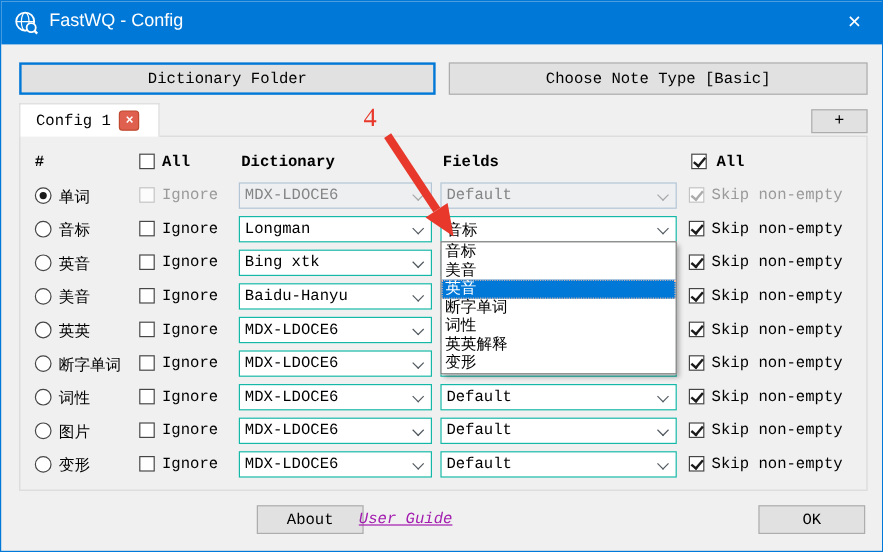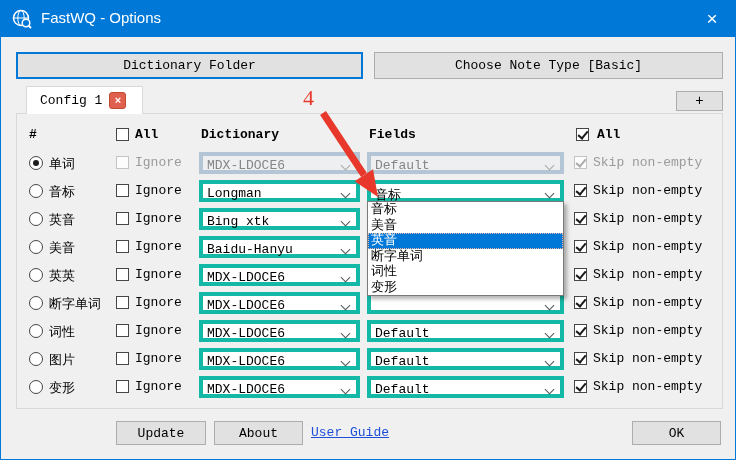--- a/index.html
+++ b/index.html
@@ -19,24 +19,24 @@
   
   .btn { position:absolute; background:#e1e1e1; border:1px solid #adadad;
          display:flex; align-items:center; justify-content:center; font-size:13px; }
   .btn-dictfolder { left:15px; top:51px; width:347px; height:27px; border:2px solid #0078d7; }
   .btn-notetype  { left:373px; top:51px; width:349px; height:27px; }
   .btn-plus      { left:675px; top:90px; width:47px; height:20px; font-size:14px; }
   .btn-settings  { left:15px;  top:420px; width:90px; height:24px; }
   .btn-update    { left:115px; top:420px; width:90px; height:24px; }
   .btn-about     { left:213px; top:420px; width:89px; height:24px; }
   .btn-ok        { left:631px; top:420px; width:89px; height:24px;justify-content:center; }
-  .link { position:absolute; left:310px; top:424px; color:#1d4ed8; text-decoration:underline; cursor:pointer; }
-
-  
-  .tab { position:absolute; left:25px; top:85px; width:117px; height:28px; background:#fff;
+  .link { position:absolute; left:298px; top:424px; color:#a21caf; text-decoration:underline; cursor:pointer;font-style:italic; }
+
+  
+  .tab { position:absolute; left:15px; top:85px; width:117px; height:28px; background:#fff;
          border:1px solid #d9d9d9; border-bottom:none; display:flex; align-items:center;
          padding-left:13px; gap:7px; z-index:2; }
   .tab-close { width:17px; height:17px; background:#e0604f; border:1px solid #c0492f; border-radius:3px;
                color:#fff; font:bold 11px "Liberation Sans",sans-serif; text-align:center; line-height:15px; }
 
   
   .panel { position:absolute; left:15px; top:112px; width:707px; height:296px;
            border:1px solid #d9d9d9; background:#f0f0f0; }
   .hdr { position:absolute; top:12px; height:18px; left:0; right:0; font-weight:700; }
   .hdr .h-num  { position:absolute; left:12px; top:1px; }
@@ -61,21 +61,21 @@
   .cb.dis { border-color:#c3c3c3; background:#fcfcfc; }
   .cb.dis::after { border-color:#ababab; }
   .cb-ignore { left:99px; top:4px; }
   .cb-skip   { left:557px; top:4px; }
   .cb-hdr-l  { position:absolute; left:99px; top:2px; }
   .cb-hdr-r  { position:absolute; left:559px; top:2px; }
   .lbl-ignore { position:absolute; left:118px; top:3px; }
   .lbl-skip   { position:absolute; left:576px; top:3px; white-space:nowrap; }
   .lbl.dis, .rlabel.dis { color:#9a9a9a; }
 
-  .combo { position:absolute; top:0; height:22px; background:#fff; border:4px solid #14b8a6; }
+  .combo { position:absolute; top:0; height:22px; background:#fff; border:1px solid #14b8a6; }
   .combo .cval { position:absolute; left:4px; top:2px; right:20px; white-space:nowrap; overflow:hidden; }
   .combo .chev { position:absolute; right:7px; top:6px; width:7px; height:7px;
                  border-right:1px solid #50585f; border-bottom:1px solid #50585f; transform:rotate(45deg); }
   .combo-dict { left:182px; width:161px; }
   .combo-flds { left:350px; width:197px; }
   .combo.dis { background:#edeff1; border-color:#b4c6d6; }
   .combo.dis .cval { color:#858585; }
   .combo.dis .chev { border-color:#a8a8a8; }
 
   
@@ -96,21 +96,21 @@
 <div class="window">
 
   <div class="titlebar">
     <svg class="app-icon" viewBox="0 0 22 22">
       <circle cx="10" cy="10" r="7.5" fill="none" stroke="#fff" stroke-width="1.5"></circle>
       <ellipse cx="10" cy="10" rx="3.2" ry="7.5" fill="none" stroke="#fff" stroke-width="1"></ellipse>
       <line x1="2.5" y1="10" x2="17.5" y2="10" stroke="#fff" stroke-width="1"></line>
       <circle cx="15" cy="15" r="3.8" fill="#0078d7" stroke="#fff" stroke-width="1.5"></circle>
       <line x1="17.6" y1="17.6" x2="20" y2="20" stroke="#fff" stroke-width="2"></line>
     </svg>
-    <span class="title-text">FastWQ - Options</span>
+    <span class="title-text">FastWQ - Config</span>
     <span class="title-close">×</span>
   </div>
 
   <div class="btn btn-notetype">
     <span>Choose Note Type [Basic]</span>
   </div>
   <div class="btn btn-dictfolder">
     <span>Dictionary Folder</span>
   </div>
 
@@ -287,32 +287,30 @@
       <span class="lbl-skip">Skip non-empty</span>
     </div>
   </div>
 
   <div class="popup">
     <div class="opt">音标</div>
     <div class="opt">美音</div>
     <div class="opt hl">英音</div>
     <div class="opt">断字单词</div>
     <div class="opt">词性</div>
+    <div class="opt">英英解释</div>
     <div class="opt">变形</div>
   </div>
 
   <span class="annot-num">4</span>
   <svg class="annot-arrow" viewBox="0 0 110 130">
     <line x1="32" y1="32" x2="73" y2="94" stroke="#e8382b" stroke-width="7"></line>
     <polygon points="63.6,100.2 82,88.2 87,116" fill="#e8382b"></polygon>
   </svg>
 
-  <div class="btn btn-update">
-    <span>Update</span>
-  </div>
   <div class="btn btn-about">
     <span>About</span>
   </div>
   <span class="link">User Guide</span>
   <div class="btn btn-ok">
     <span>OK</span>
   </div>
 
 </div>
 

